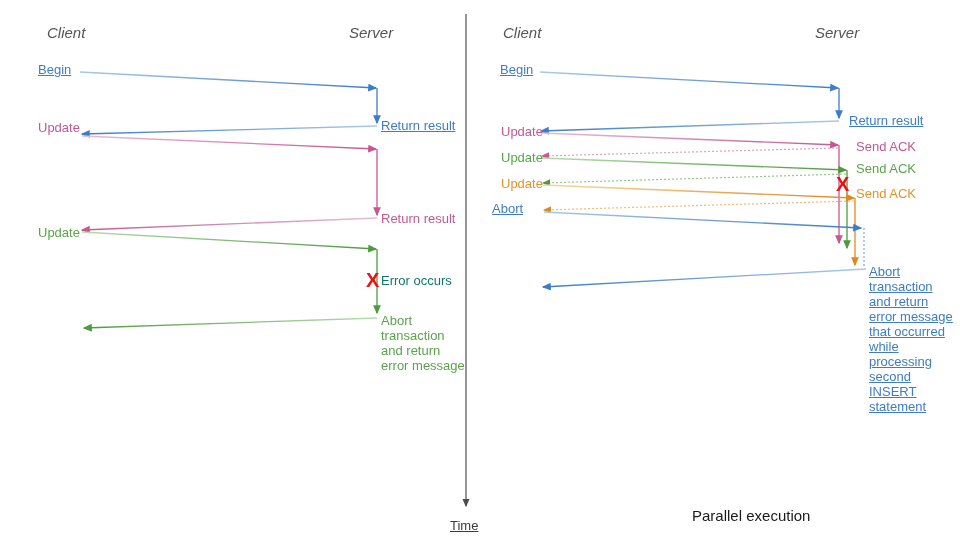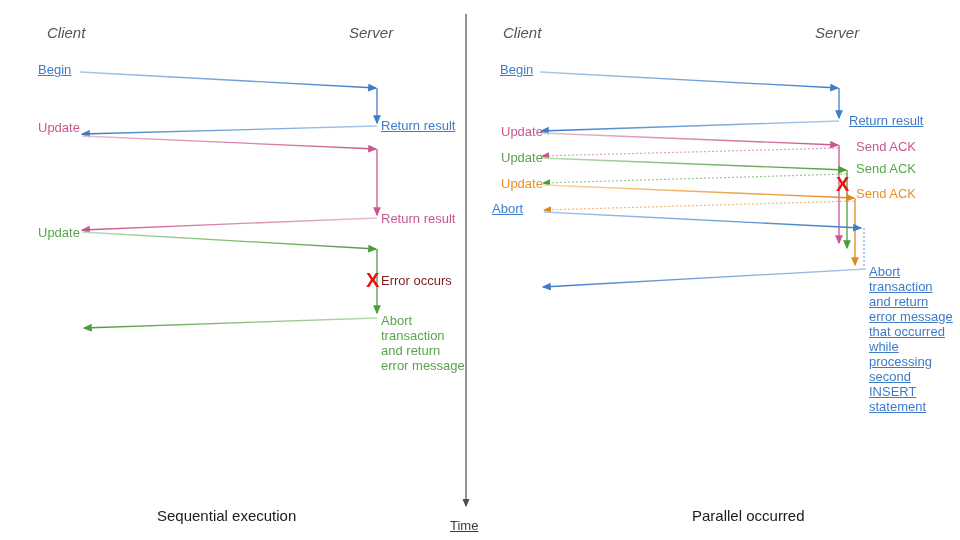--- a/index.html
+++ b/index.html
@@ -40,21 +40,21 @@
   }
   .lbl-time {
     font-size: 13px;
     color: #3b3b3b;
     text-decoration: underline;
   }
   .lbl-blue   { color: #3d7cc9; text-decoration: underline; }
   .lbl-pink   { color: #c9578f; }
   .lbl-green  { color: #5aa54a; }
   .lbl-orange { color: #e99128; }
-  .lbl-red    { color: #7f1d1d; }
+  .lbl-red    { color: #0f766e; }
   .lbl-multi  { white-space: pre-line; }
   .xmark {
     position: absolute;
     font-family: "Liberation Sans", sans-serif;
     font-weight: bold;
     font-size: 20px;
     color: #ee1111;
     line-height: 20px;
   }
 </style>
@@ -211,17 +211,16 @@
 transaction
 and return
 error message
 that occurred
 while
 processing
 second
 INSERT
 statement</div>
 
-  <div class="lbl lbl-caption" style="left:157px; top:508px;">Sequential execution</div>
-  <div class="lbl lbl-caption" style="left:692px; top:508px;">Parallel occurred</div>
+  <div class="lbl lbl-caption" style="left:692px; top:508px;">Parallel execution</div>
   <div class="lbl lbl-time" style="left:450px; top:518px;">Time</div>
 
 </div>
 
 </body></html>

